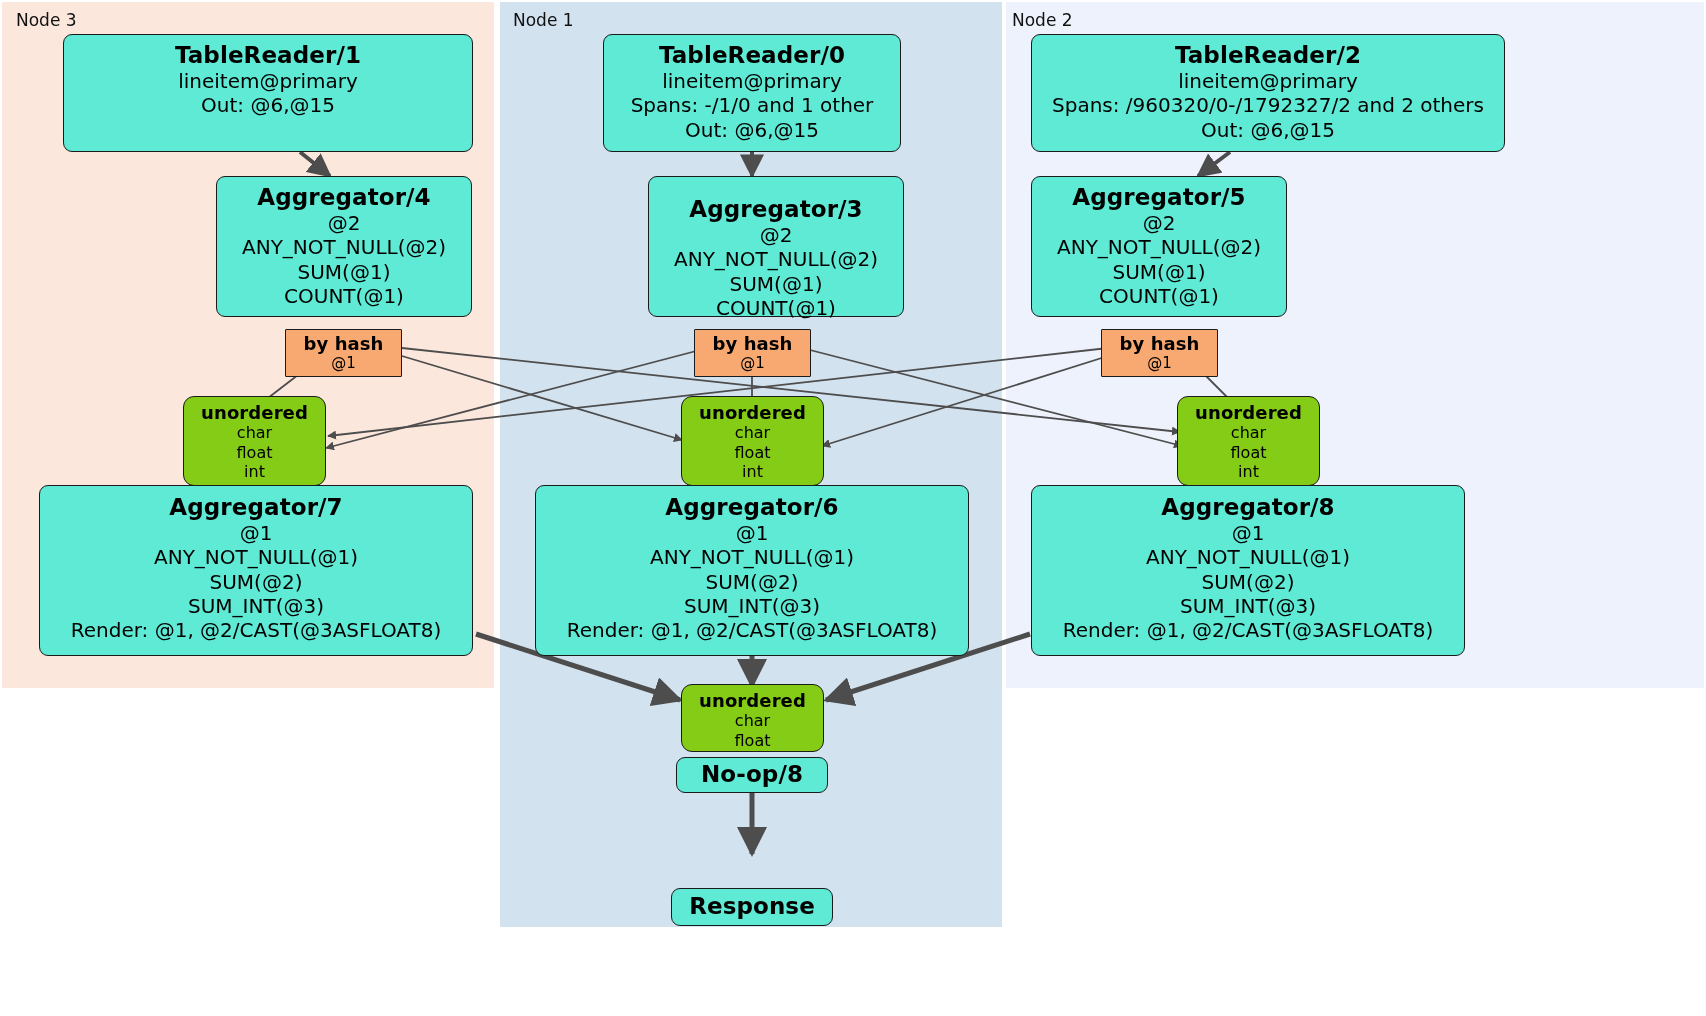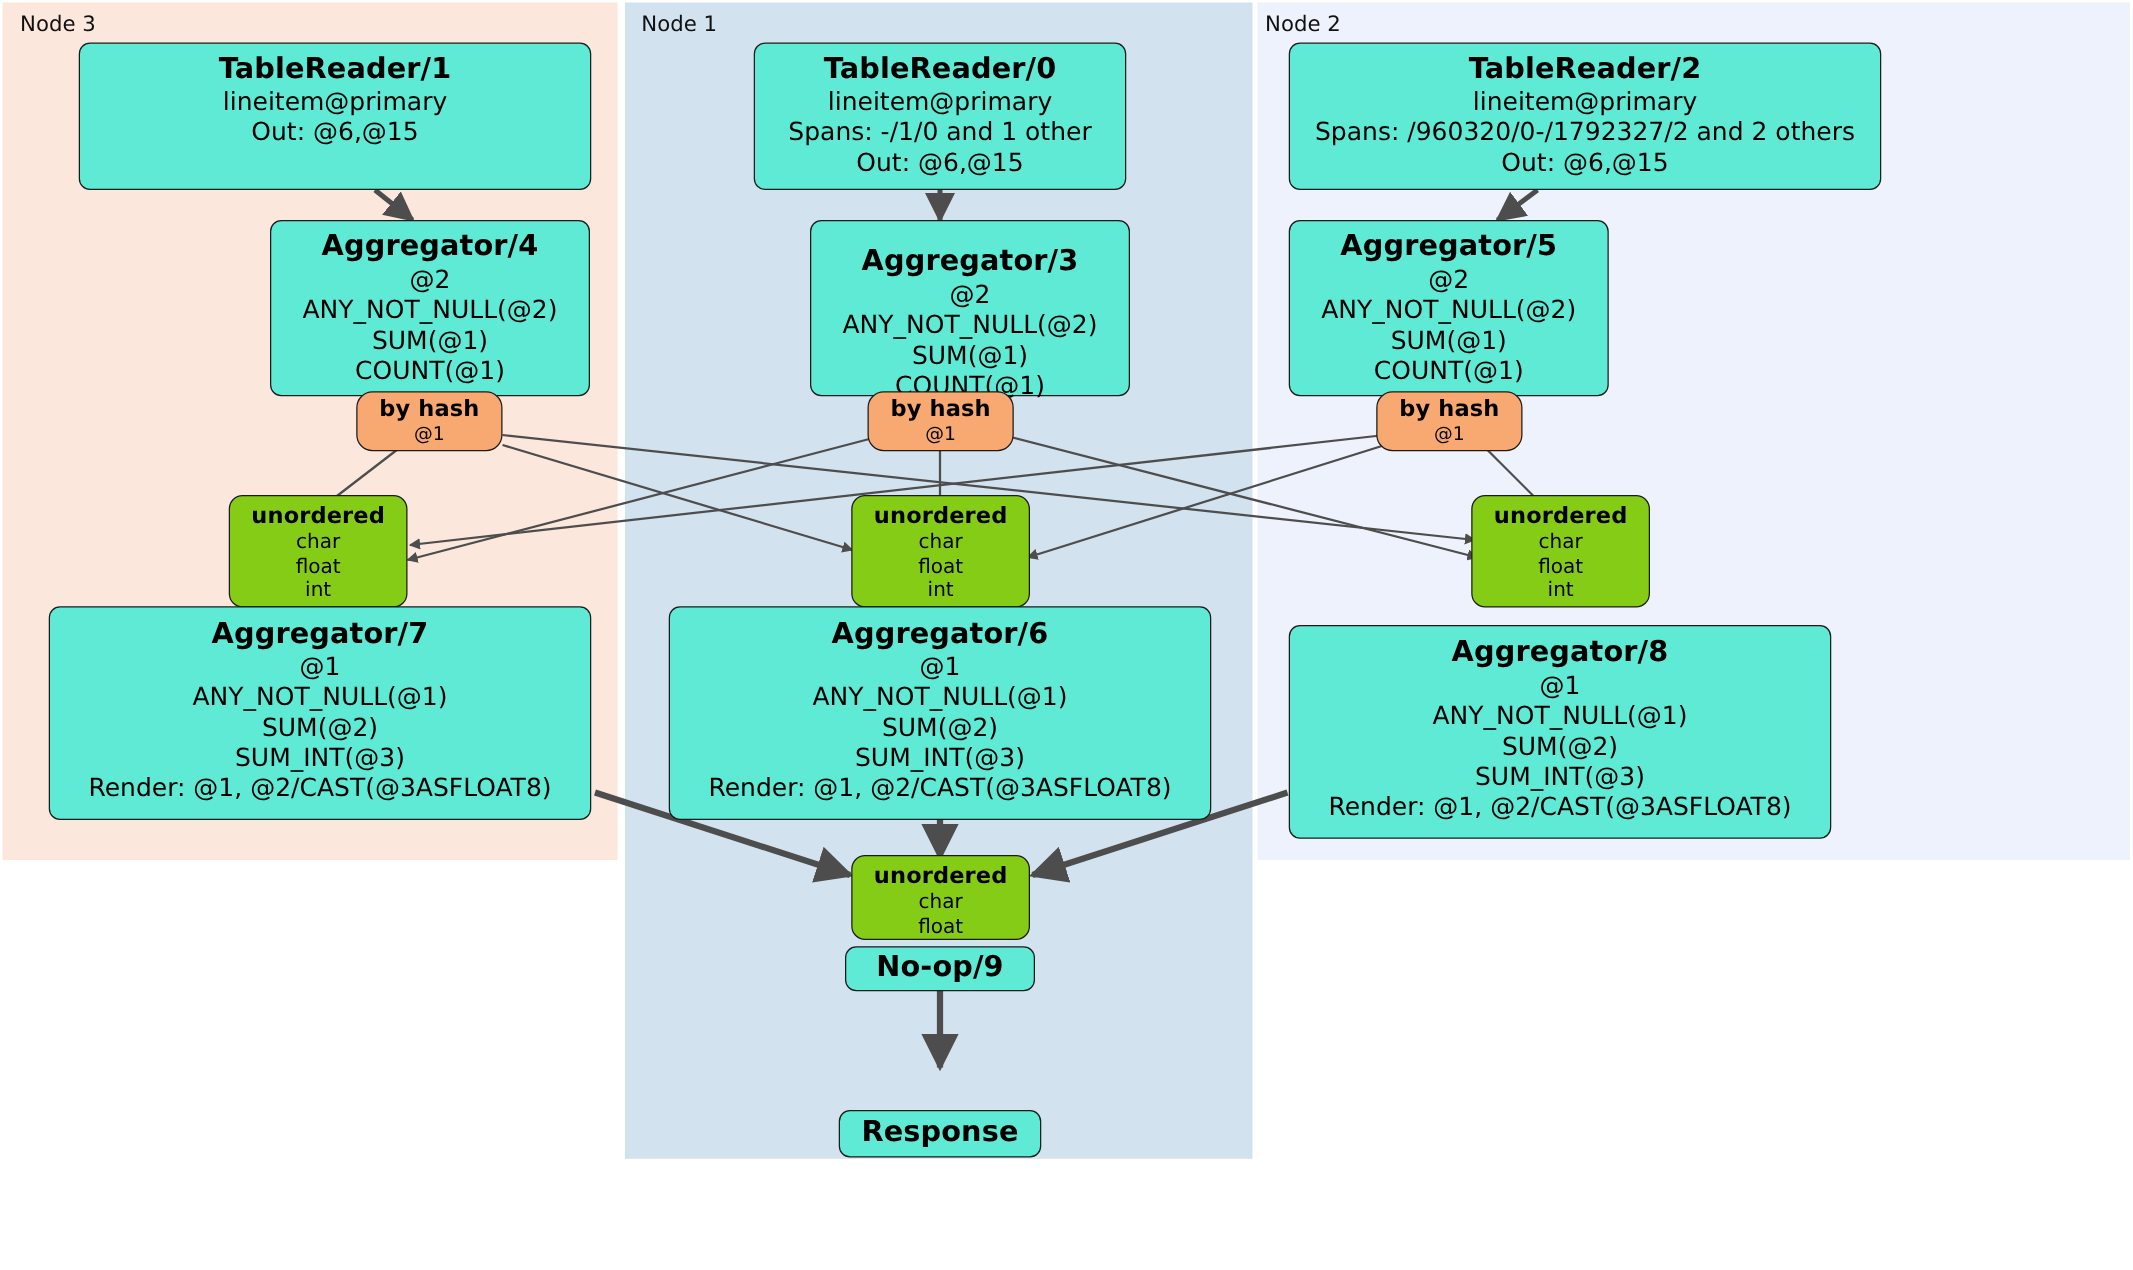--- a/index.html
+++ b/index.html
@@ -10,21 +10,21 @@
 
   
   .panel{position:absolute;box-sizing:border-box;}
   .panel-label{position:absolute;font-size:17px;color:#111;line-height:1;}
 
   
   .box{position:absolute;box-sizing:border-box;border:1.6px solid #1b1b1b;
        border-radius:9px;text-align:center;display:flex;flex-direction:column;
        justify-content:flex-start;align-items:center;}
   .proc{background:#5eead4;}
-  .router{background:#f7a971;border-radius:13px;}
+  .router{background:#f7a971;border-radius:1px;margin-top:16px;}
   .sync{background:#84cc16;border-radius:11px;}
   .title{font-weight:bold;font-size:23px;color:#000;line-height:1.12;
          letter-spacing:.1px;white-space:nowrap;}
   .sub{font-size:20px;color:#000;line-height:1.22;white-space:nowrap;}
   .router .title{font-size:18px;}
   .router .sub{font-size:15px;}
   .sync .title{font-size:18px;}
   .sync .sub{font-size:16px;}
   .noop .title,.resp .title{font-size:23px;}
 
@@ -168,36 +168,36 @@
 
   <div class="box proc" style="left:535px;top:485px;width:434px;height:171px;padding-top:9px;">
     <div class="title">Aggregator/6</div>
     <div class="sub">@1</div>
     <div class="sub">ANY_NOT_NULL(@1)</div>
     <div class="sub">SUM(@2)</div>
     <div class="sub">SUM_INT(@3)</div>
     <div class="sub">Render: @1, @2/CAST(@3ASFLOAT8)</div>
   </div>
 
-  <div class="box proc" style="left:1031px;top:485px;width:434px;height:171px;padding-top:9px;margin-top:15px;">
+  <div class="box proc" style="left:1031px;top:485px;width:434px;height:171px;padding-top:9px;">
     <div class="title">Aggregator/8</div>
     <div class="sub">@1</div>
     <div class="sub">ANY_NOT_NULL(@1)</div>
     <div class="sub">SUM(@2)</div>
     <div class="sub">SUM_INT(@3)</div>
     <div class="sub">Render: @1, @2/CAST(@3ASFLOAT8)</div>
   </div>
 
   <div class="box sync" style="left:681px;top:684px;width:143px;height:68px;padding-top:6px;">
     <div class="title">unordered</div>
     <div class="sub">char</div>
     <div class="sub">float</div>
   </div>
 
   <div class="box proc noop" style="left:676px;top:757px;width:152px;height:36px;justify-content:center;">
-    <div class="title">No-op/9</div>
+    <div class="title">No-op/8</div>
   </div>
 
   <div class="box proc resp" style="left:671px;top:888px;width:162px;height:38px;justify-content:center;">
     <div class="title">Response</div>
   </div>
 
 </div>
 
 </body></html>

